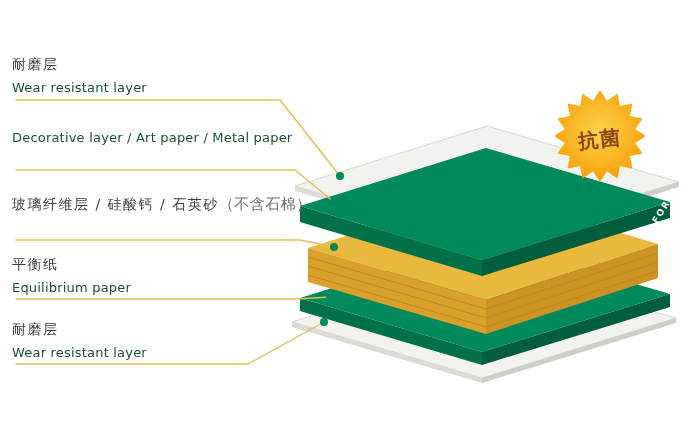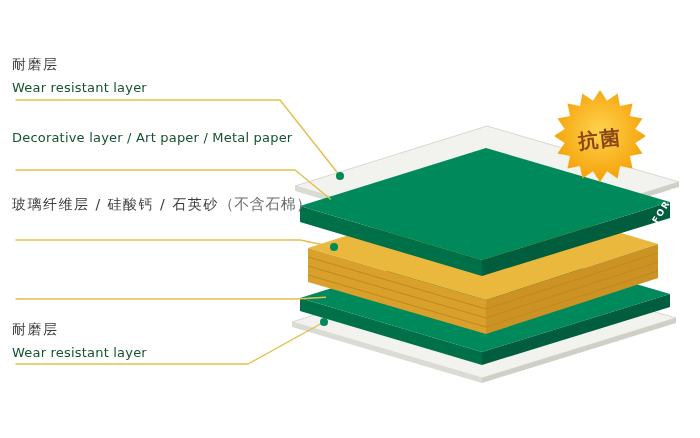--- a/index.html
+++ b/index.html
@@ -102,19 +102,23 @@
   </div>
 
   <div class="label" style="top:124px">
     <div class="en">Decorative layer / Art paper / Metal paper</div>
   </div>
 
   <div class="label" style="top:194px">
     <div class="zh"><span>玻璃纤维层 / 硅酸钙 / 石英砂</span><span class="note">（不含石棉）</span></div>
   </div>
 
+  <div class="label" style="top:254px">
+    <div class="zh"><span>平衡纸</span><span class="note"></span></div>
+    <div class="en">Equilibrium paper</div>
+  </div>
 
   <div class="label" style="top:319px">
     <div class="zh"><span>耐磨层</span><span class="note"></span></div>
     <div class="en">Wear resistant layer</div>
   </div>
 
 </div>
 
 </body></html>

